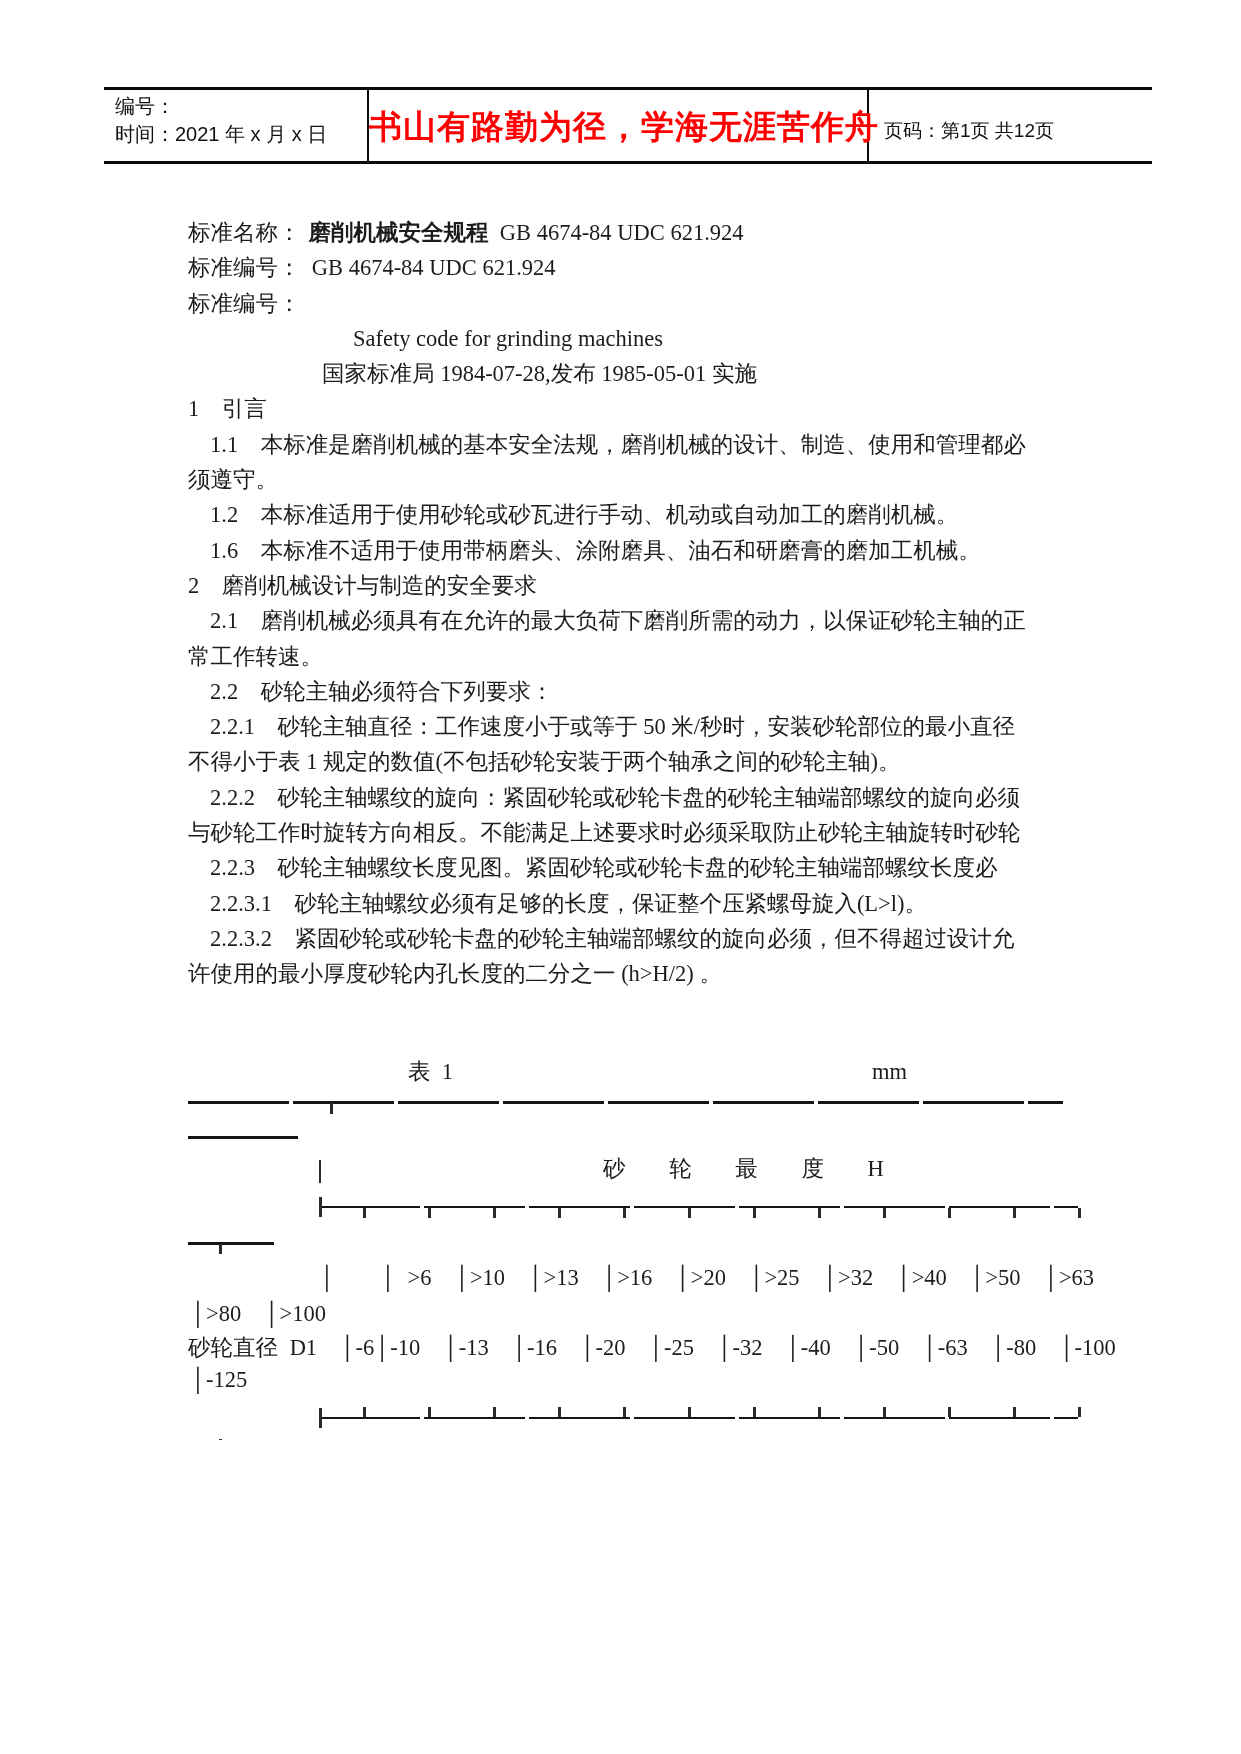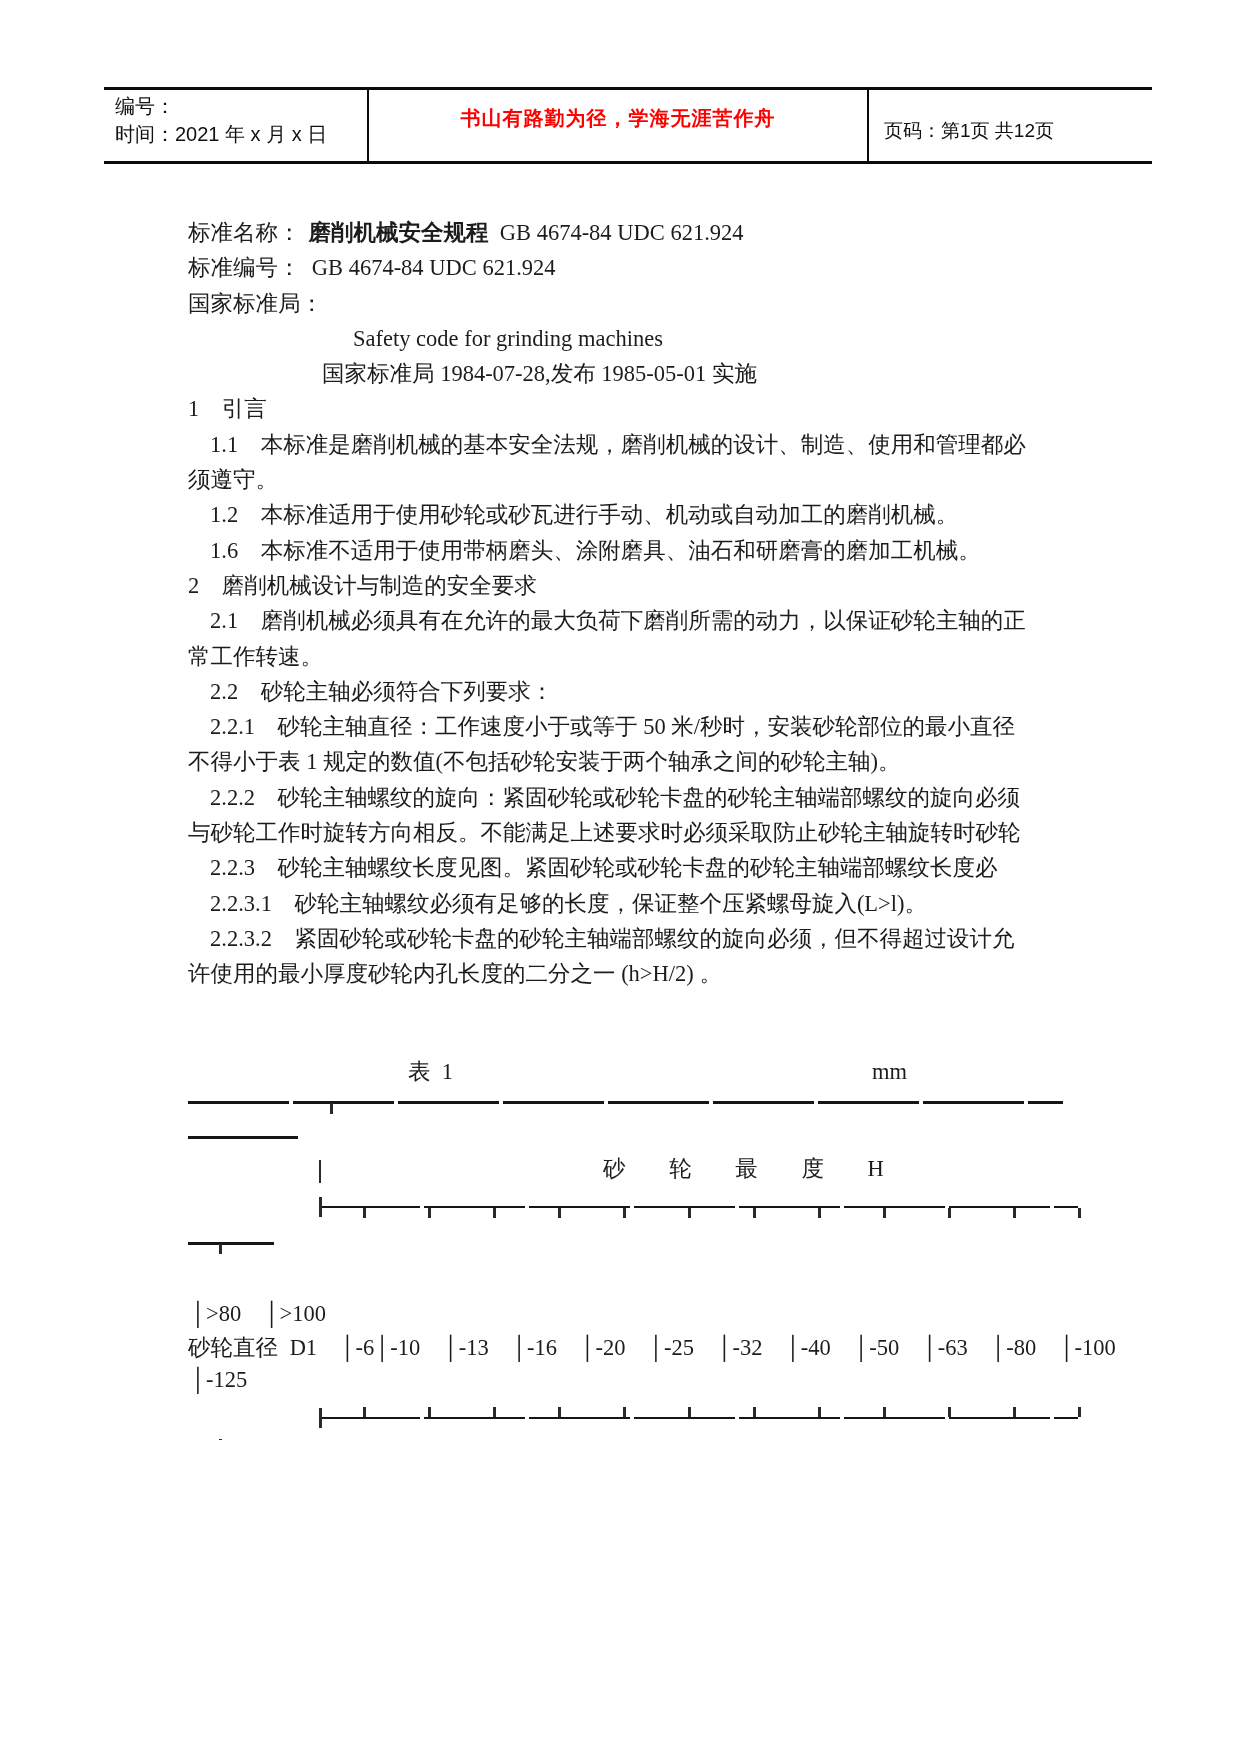--- a/index.html
+++ b/index.html
@@ -6,21 +6,21 @@
   #page{position:relative;width:1241px;height:1440px;background:#ffffff;overflow:hidden;
         font-family:"Liberation Serif","DejaVu Serif",serif;color:#1c1c1c;}
 
   
   .hline{position:absolute;background:#0a0a0a;}
   .vline{position:absolute;background:#0a0a0a;}
   .hdr-txt{position:absolute;font-family:"Liberation Sans","DejaVu Sans",sans-serif;
            font-size:20px;color:#111;white-space:pre;}
   #motto{position:absolute;left:369px;top:105px;width:498px;text-align:center;
          font-family:"Liberation Sans","DejaVu Sans",sans-serif;
-         font-size:20px;font-weight:bold;letter-spacing:1px;white-space:pre;}
+         font-size:33px;font-weight:bold;letter-spacing:1px;white-space:pre;}
 
   
   #body-text{position:absolute;left:188px;top:215px;width:895px;}
   .ln{height:35.3px;line-height:35.3px;font-size:22.5px;white-space:pre;}
   .ind{padding-left:22px;}
   .ml165{padding-left:165px;}
   .ml134{padding-left:134px;}
   .bold{font-weight:bold;}
 
   
@@ -52,21 +52,21 @@
 
     <div id="motto" style="color: rgb(255, 0, 0);">书山有路勤为径，学海无涯苦作舟</div>
 
     <div class="hdr-txt" style="left:884px;top:118px;font-size:19px;">页码：第1页 共12页</div>
   </div>
 
   <div id="body-text">
     <div class="ln"><span>标准名称：</span><span class="bold" style="margin-left:8px;margin-top:16px;">磨削机械安全规程</span><span>  GB 4674-84 UDC 621.924</span></div>
 
     <div class="ln">标准编号：  GB 4674-84 UDC 621.924</div>
-    <div class="ln">国家标准局：</div>
+    <div class="ln">标准编号：</div>
     <div class="ln ml165">Safety code for grinding machines</div>
     <div class="ln ml134">国家标准局 1984-07-28,发布 1985-05-01 实施</div>
     <div class="ln">1　引言</div>
     <div class="ln ind">1.1　本标准是磨削机械的基本安全法规，磨削机械的设计、制造、使用和管理都必</div>
     <div class="ln">须遵守。</div>
     <div class="ln ind">1.2　本标准适用于使用砂轮或砂瓦进行手动、机动或自动加工的磨削机械。</div>
     <div class="ln ind">1.6　本标准不适用于使用带柄磨头、涂附磨具、油石和研磨膏的磨加工机械。</div>
     <div class="ln">2　磨削机械设计与制造的安全要求</div>
     <div class="ln ind">2.1　磨削机械必须具有在允许的最大负荷下磨削所需的动力，以保证砂轮主轴的正</div>
     <div class="ln">常工作转速。</div>
@@ -105,20 +105,21 @@
       <div class="tick" style="left: 818px; top: 1208px; height: 10px;"></div>
       <div class="tick" style="left: 883px; top: 1208px; height: 10px;"></div>
       <div class="tick" style="left: 948px; top: 1208px; height: 10px;"></div>
       <div class="tick" style="left: 1013px; top: 1208px; height: 10px;"></div>
       <div class="tick" style="left: 1078px; top: 1208px; height: 10px;"></div>
     </div>
 
   <div class="hline solidline" style="left:188px;top:1242px;width:86px;height:2.5px;"></div>
   <div class="tick" style="left:219px;top:1244px;height:10px;"></div>
 
+  <div class="abs-txt spread" style="left:319px;top:1264px;">│　　│ &gt;6　│&gt;10　│&gt;13　│&gt;16　│&gt;20　│&gt;25　│&gt;32　│&gt;40　│&gt;50　│&gt;63</div>
   <div class="abs-txt spread2" style="left:190px;top:1300px;">│&gt;80　│&gt;100</div>
   <div class="abs-txt spread" style="left:188px;top:1334px;">砂轮直径 D1　│-6│-10　│-13　│-16　│-20　│-25　│-32　│-40　│-50　│-63　│-80　│-100</div>
   <div class="abs-txt" style="left:190px;top:1366px;">│-125</div>
 
   <div id="ruler-2">
       <div class="hline dash" style="left: 319px; top: 1417px; width: 759px; height: 2px;"></div>
       <div class="tick" style="left: 319px; top: 1408px; height: 20px;"></div>
       <div class="tick" style="left: 363px; top: 1407px; height: 10px;"></div>
       <div class="tick" style="left: 428px; top: 1407px; height: 10px;"></div>
       <div class="tick" style="left: 493px; top: 1407px; height: 10px;"></div>

